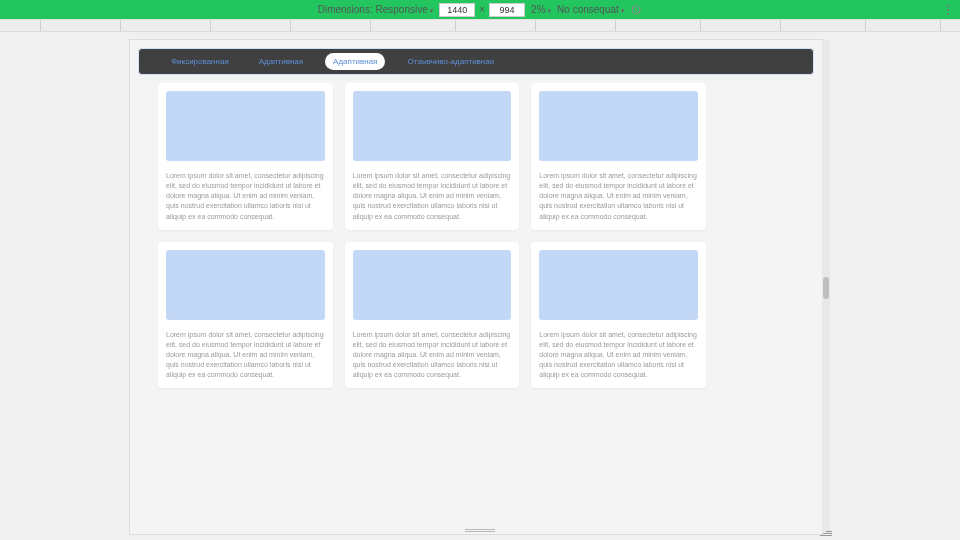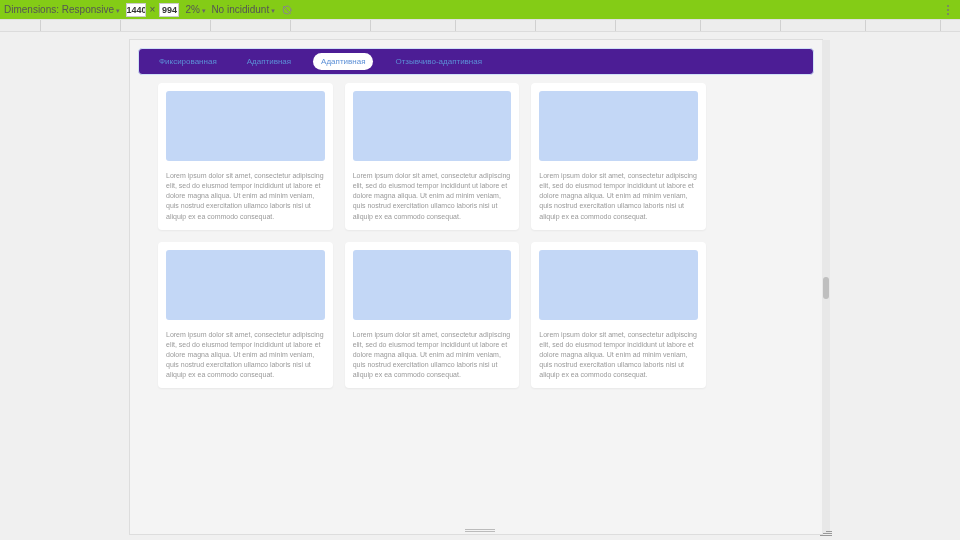--- a/index.html
+++ b/index.html
@@ -1,40 +1,39 @@
 <!DOCTYPE html>
 <html><head>
 <meta charset="utf-8">
 <style>
   * { box-sizing: border-box; margin: 0; padding: 0; }
   html, body { width: 960px; height: 540px; overflow: hidden; font-family: "Helvetica Neue", Arial, sans-serif; background: #f3f3f3; }
   
   .dev-toolbar {
     height: 20px;
-    background: #84cc16;
+    background: #22c55e;
     border-bottom: 1px solid #e0e0e0;
     display: flex;
     align-items: center;
     font-size: 10px;
     color: #555;
     padding: 0 4px;
-    justify-content: flex-start;
+    justify-content: center;
     position: relative;
   }
   .dev-toolbar .controls { display: flex; align-items: center; gap: 6px; position: relative; }
   .dim { display: flex; align-items: center; gap: 4px; }
   .dim input {
-    width: 20px;
+    width: 36px;
     height: 14px;
     border: 1px solid #ccc;
     text-align: center;
     font-size: 9px;
     background: #fff;
     color:#333;
-    font-weight:bold;
   }
   .caret::after { content: "▾"; font-size: 7px; margin-left: 2px; color:#666; }
   .rot-icon svg { width: 12px; height: 12px; display:block; }
   .kebab {
     position: absolute;
     right: 6px; top: 3px;
     width: 12px; height: 14px;
     display: flex; flex-direction: column; justify-content: center; align-items: center; gap: 2px;
     cursor: pointer;
   }
@@ -110,25 +109,25 @@
     position: absolute;
     left: 50%; transform: translateX(-50%);
     bottom: 2px;
     width: 30px; height: 3px;
     display:flex; flex-direction:column; gap:1px;
   }
   .frame-handle div { height:1px; background:#bbb; }
 
   
   .page-nav {
-    background: #4c1d95;
+    background: #404040;
     border: 1px solid #cfe0f7;
     border-radius: 4px;
     margin: 8px;
-    padding: 4px 12px;
+    padding: 4px 24px;
     display: flex;
     gap: 14px;
     font-size: 8px;
     align-items: center;
   }
   .page-nav .nav-item {
     color: #5b8fd6;
     padding: 4px 8px;
     border-radius: 10px;
     cursor: pointer;
@@ -168,21 +167,21 @@
 
 <div class="dev-toolbar">
   <div class="controls">
     <span class="caret">Dimensions: Responsive</span>
     <span class="dim">
       <input value="1440" style="">
       <span>×</span>
       <input value="994" style="">
     </span>
     <span class="caret">2%</span>
-    <span class="caret">No incididunt</span>
+    <span class="caret">No consequat</span>
     <span class="rot-icon">
       <svg viewBox="0 0 24 24" fill="none" stroke="#888" stroke-width="2" stroke-linecap="round">
         <circle cx="12" cy="12" r="8"></circle>
         <line x1="5" y1="5" x2="19" y2="19"></line>
       </svg>
     </span>
   </div>
   <div class="kebab">
     <span></span>
       <span></span>

